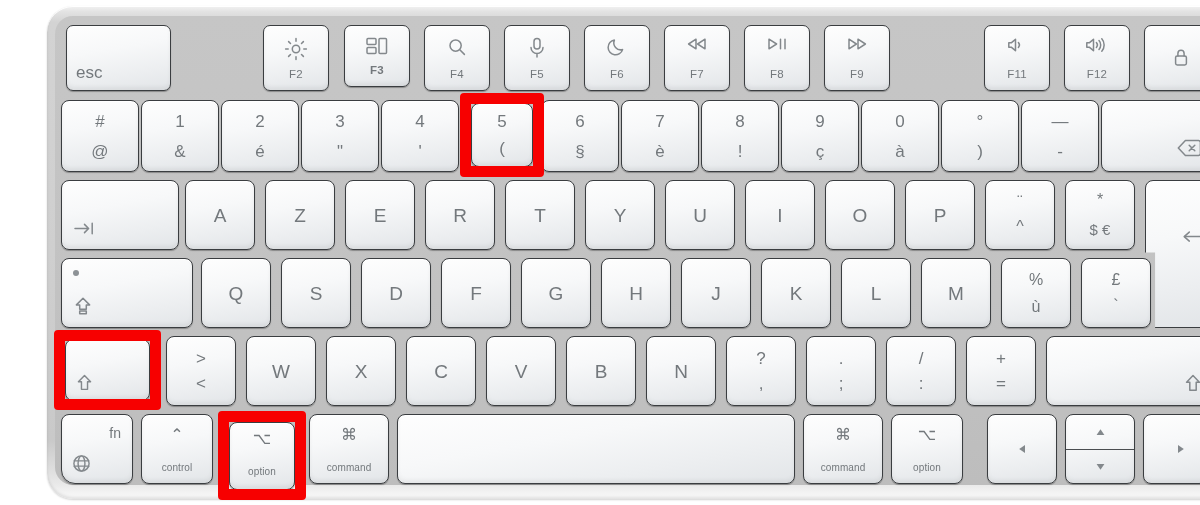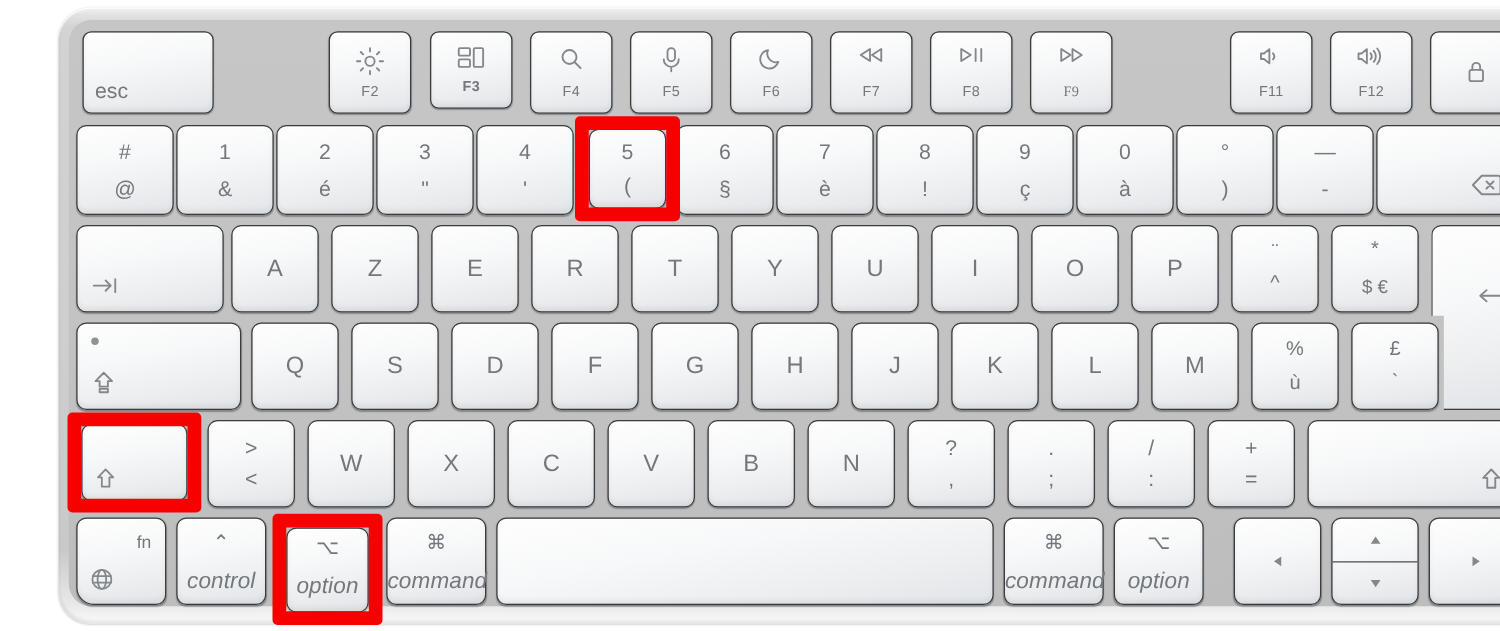--- a/index.html
+++ b/index.html
@@ -38,21 +38,21 @@
   .lbl{position:absolute;line-height:1;white-space:nowrap;color:#73787c;}
 
   
   .c-mid{left:0;right:0;top:50%;transform:translateY(-50%);text-align:center;font-size:19px;}
   .bl{left:9px;bottom:9px;font-size:17px;}
   .br{right:10px;bottom:10px;font-size:17px;}
   .tr{right:10px;top:9px;font-size:13px;}
   .fn-bot{left:0;right:0;bottom:10px;text-align:center;font-size:11.5px;letter-spacing:.2px;}
   .d-top{left:0;right:0;top:12px;text-align:center;font-size:17px;}
   .d-bot{left:0;right:0;bottom:11px;text-align:center;font-size:17px;}
-  .mod-gl{left:0;right:0;bottom:10px;text-align:center;font-size:18px;letter-spacing:.1px;font-style:italic;}
+  .mod-gl{left:0;right:0;bottom:10px;text-align:center;font-size:10px;letter-spacing:.1px;}
   .mod-sym{left:0;right:0;top:12px;text-align:center;font-size:16px;}
   .icon-c{position:absolute;left:0;right:0;top:50%;transform:translateY(-50%);
           display:flex;align-items:center;justify-content:center;}
   .icon-t{position:absolute;left:0;right:0;top:11px;display:flex;align-items:center;justify-content:center;}
   svg{display:block;}
   .stroke{fill:none;stroke:#83888c;stroke-width:1.5;stroke-linecap:round;stroke-linejoin:round;}
   .fillg{fill:#83888c;}
 
   
   .led{position:absolute;left:11px;top:11px;width:6px;height:6px;border-radius:50%;
@@ -158,21 +158,21 @@
     <div class="key" style="left:703px;top:25px;width:66px;height:66px;">
       <span class="icon-t">
         <svg width="24" height="14" viewBox="0 0 24 14">
             <path class="stroke" d="M4 2.2v9.6L11.6 7z"></path>
             <path class="stroke" d="M15.5 2.2v9.6M20 2.2v9.6"></path>
           </svg>
       </span>
       <span class="lbl fn-bot">F8</span>
     </div>
 
-    <div class="key" style="left:783px;top:25px;width:66px;height:66px;font-family:Liberation Serif, serif;">
+    <div class="key" style="left:783px;top:25px;width:66px;height:66px;">
       <span class="icon-t">
         <svg width="26" height="14" viewBox="0 0 26 14">
             <path class="stroke" d="M5 2.2v9.6L12.4 7z"></path>
             <path class="stroke" d="M14 2.2v9.6L21.4 7z"></path>
           </svg>
       </span>
       <span class="lbl fn-bot">F9</span>
     </div>
 
 

